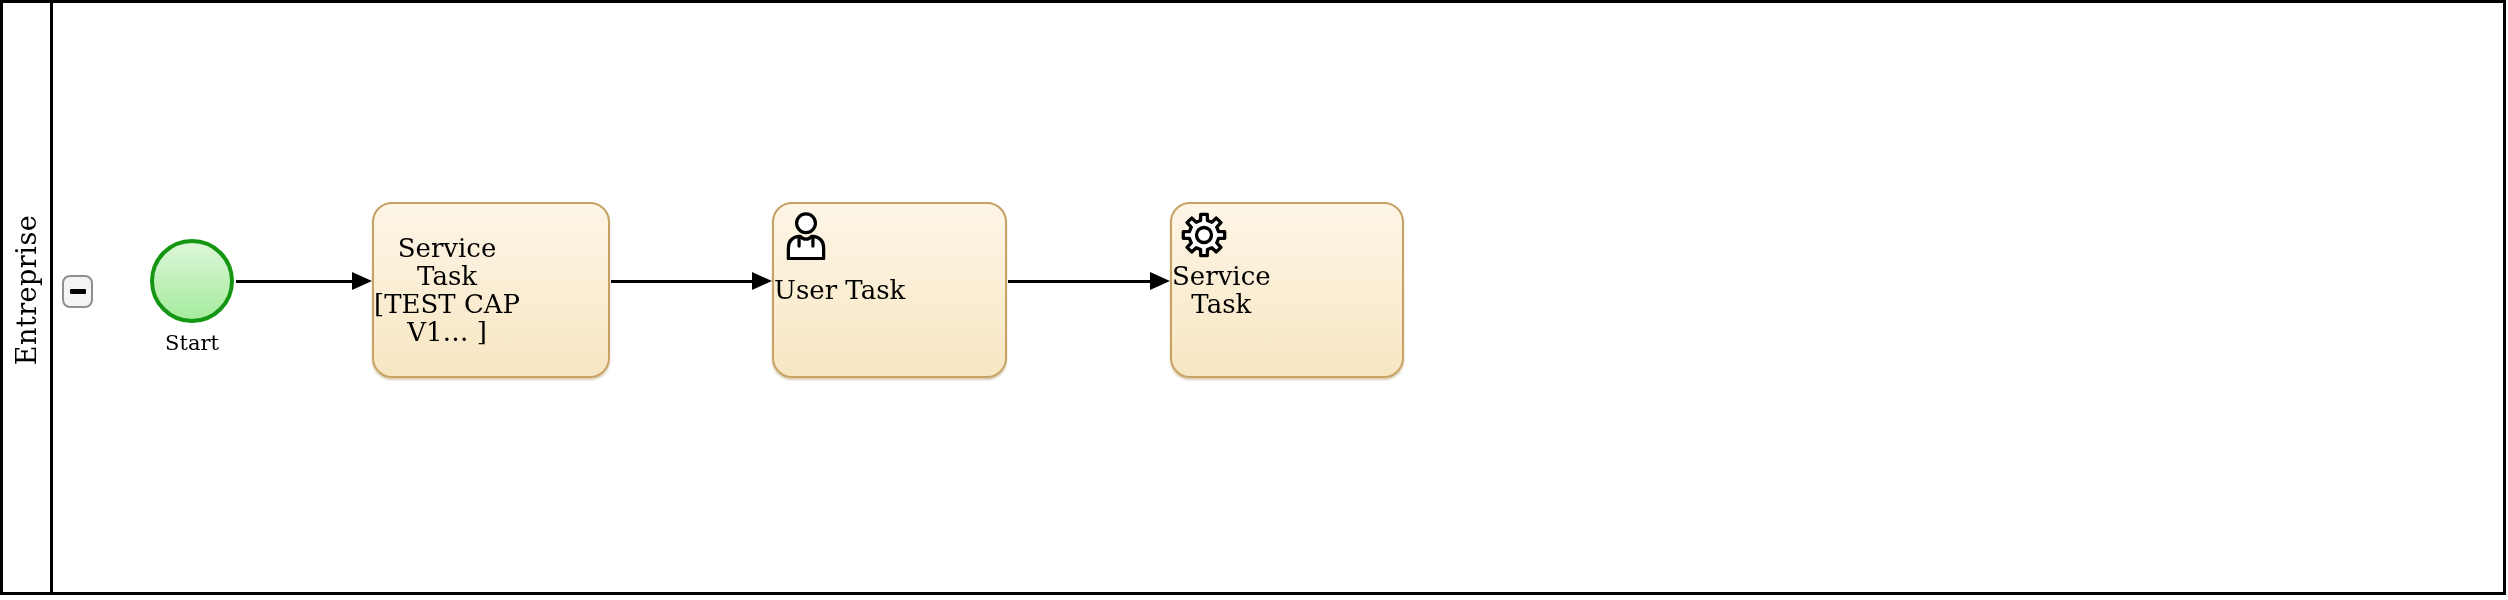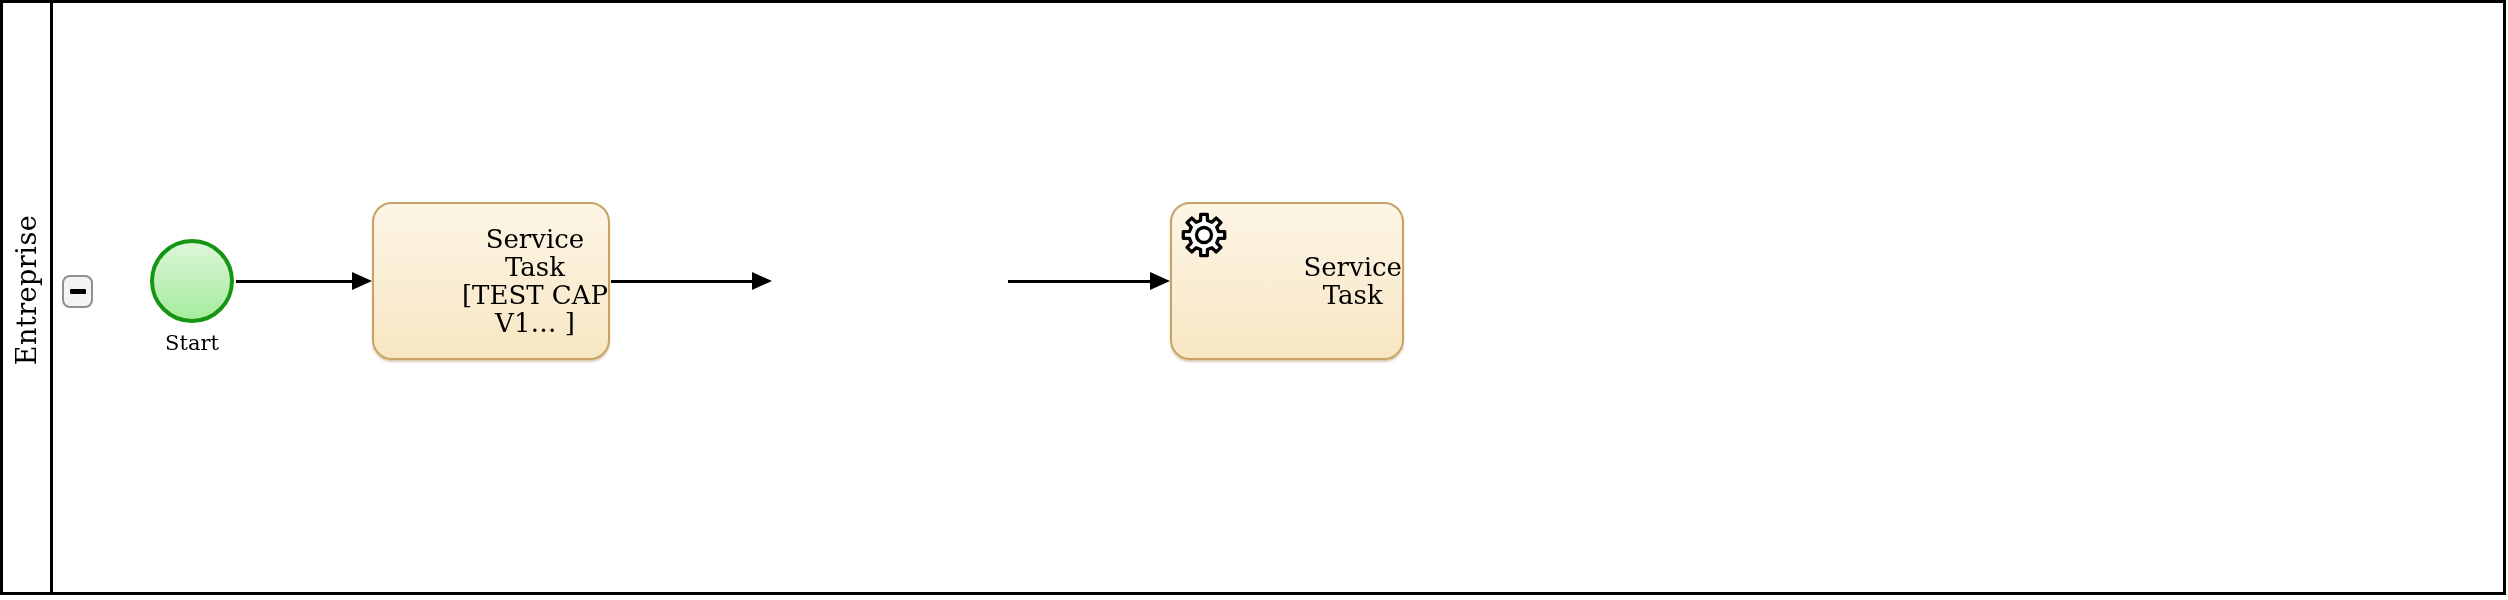--- a/index.html
+++ b/index.html
@@ -68,26 +68,26 @@
   }
   .start-label{
     position:absolute;
     left:192px;top:331px;
     transform:translateX(-50%);
     font-size:21px;
     white-space:nowrap;
   }
   .task{
     position:absolute;
-    top:202px;height:158px;
+    top:202px;height:176px;
     border:2.5px solid var(--task-border);
     border-radius:20px;
     background:linear-gradient(180deg,var(--task-top) 0%,var(--task-bottom) 100%);
     box-shadow:0 2px 2px rgba(150,110,50,0.35);
-    display:flex;align-items:center;justify-content:flex-end;
+    display:flex;align-items:center;justify-content:flex-start;
   }
   .task-1{left:372px;width:238px;}
   .task-2{left:772px;width:235px;}
   .task-3{left:1170px;width:234px;}
   .task-text{
     font-size:26px;
     line-height:28px;
     text-align:center;
   }
   .task-icon{
@@ -147,20 +147,28 @@
 
   <div class="task task-1">
     <div class="task-text">
       <div>Service</div>
       <div>Task</div>
       <div>[TEST CAP</div>
       <div>V1… ]</div>
     </div>
   </div>
 
+  <div class="task task-2">
+    <svg class="task-icon" viewBox="0 0 32 34" xmlns="http://www.w3.org/2000/svg">
+      <path d="M4 33 L4 26 Q4 19 11 18 L12.3 18 A4.6 4.6 0 0 0 19.7 18 L21 18 Q28 19 28 26 L28 33 Z" fill="#ffffff" stroke="#000000" stroke-width="2.2" stroke-linejoin="round"></path>
+      <circle cx="16" cy="9" r="6.4" fill="#ffffff" stroke="#000000" stroke-width="2.2"></circle>
+      <path d="M11.3 18.4 L11.3 24.5 M20.7 18.4 L20.7 24.5" fill="none" stroke="#000000" stroke-width="2.2" stroke-linecap="round"></path>
+    </svg>
+    <div class="task-text">User Task</div>
+  </div>
 
   <div class="task task-3">
     <svg class="task-icon" viewBox="0 0 32 32" xmlns="http://www.w3.org/2000/svg">
       <path d="M29.8 13.8 L29.8 18.2 L25.7 18.3 L24.5 21.2 L27.3 24.2 L24.2 27.3 L21.2 24.5 L18.3 25.7 L18.2 29.8 L13.8 29.8 L13.7 25.7 L10.8 24.5 L7.8 27.3 L4.7 24.2 L7.5 21.2 L6.3 18.3 L2.2 18.2 L2.2 13.8 L6.3 13.7 L7.5 10.8 L4.7 7.8 L7.8 4.7 L10.8 7.5 L13.7 6.3 L13.8 2.2 L18.2 2.2 L18.3 6.3 L21.2 7.5 L24.2 4.7 L27.3 7.8 L24.5 10.8 L25.7 13.7 Z" fill="#ffffff" stroke="#000000" stroke-width="2.2" stroke-linejoin="round"></path>
       <circle cx="16" cy="16" r="5" fill="#ffffff" stroke="#000000" stroke-width="2.2"></circle>
     </svg>
     <div class="task-text">
       <div>Service</div>
       <div>Task</div>
     </div>

